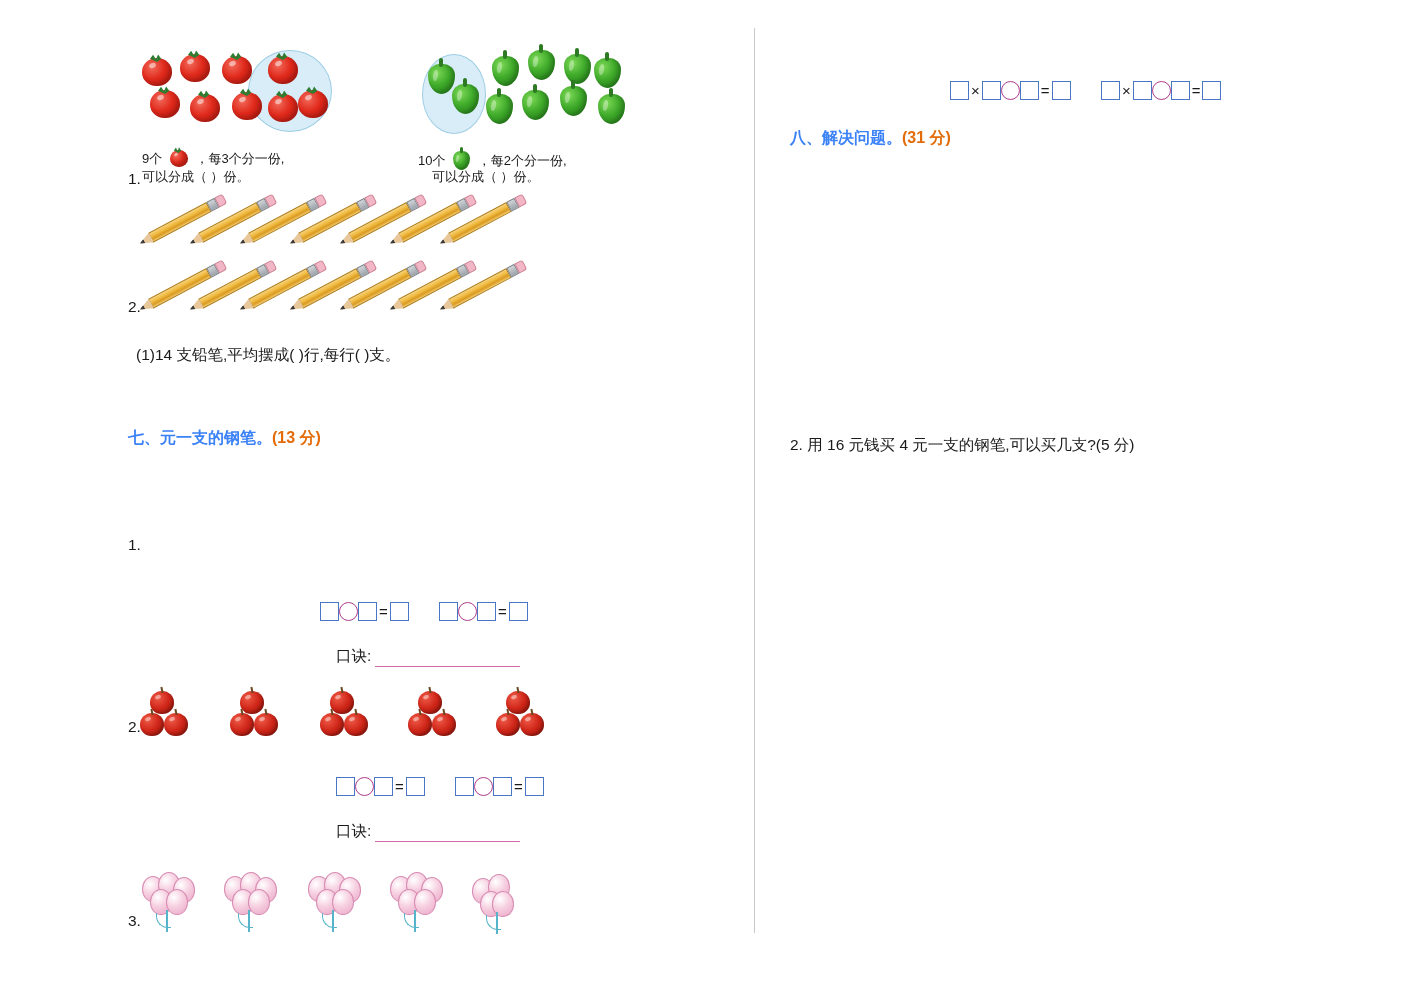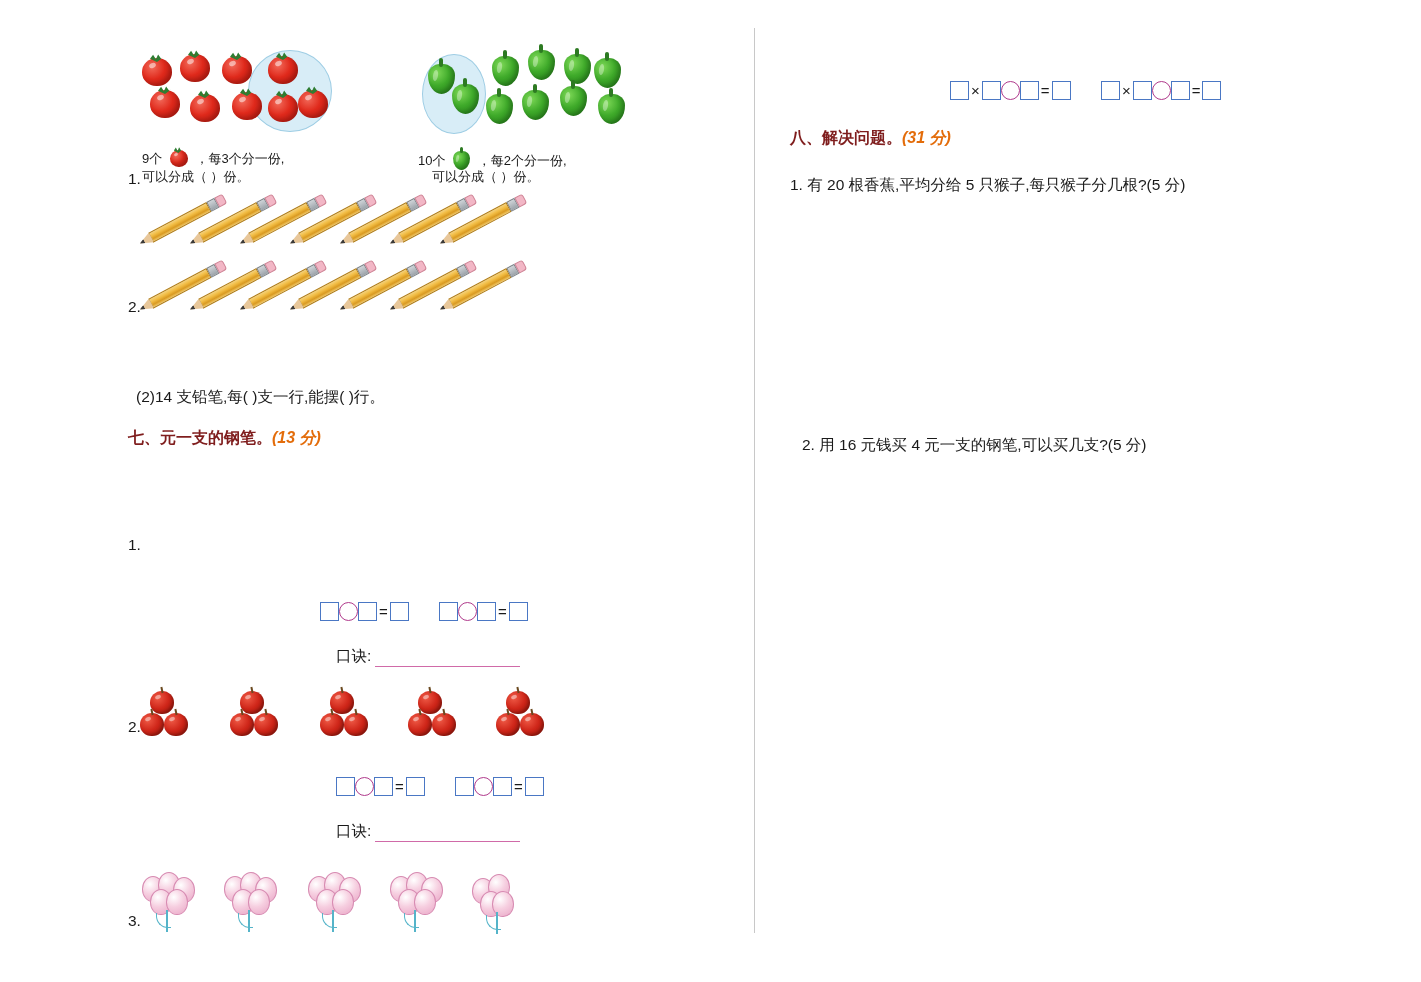--- a/index.html
+++ b/index.html
@@ -54,22 +54,22 @@
     font-size: 13px;
     line-height: 1.4;
     white-space: nowrap;
   }
   .sec-head {
     position: absolute;
     font-size: 16px;
     font-weight: bold;
     white-space: nowrap;
   }
-  .sec-head .ttl { color: #7f1d1d; }
-  .sec-head .pts { color: #e36c0a; font-style: italic; }
+  .sec-head .ttl { color: #3b82f6; }
+  .sec-head .pts { color: #e36c0a; }
   .num-label {
     position: absolute;
     font-size: 15.5px;
   }
 
   
   .bx {
     display: inline-block;
     width: 19px;
     height: 19px;
@@ -443,21 +443,21 @@
       <div class="pencil" style="left:312px; top:98px; transform: rotate(-28deg);">
         <div class="body"></div>
           <div class="tip"></div>
           <div class="lead"></div>
           <div class="ferrule"></div>
           <div class="eraser"></div>
       </div>
     </div>
 
     <div class="num-label" style="left:0px; top:270px;">2.</div>
-    <div class="txt" style="left:8px; top:357px;">(2)14 支铅笔,每(      )支一行,能摆(      )行。</div>
+    <div class="txt" style="left:8px; top:315px;">(1)14 支铅笔,平均摆成(      )行,每行(      )支。</div>
 
     <div class="sec-head" style="left:0px; top:400px;">
       <span class="ttl">七、元一支的钢笔。</span><span class="pts">(13 分)</span>
     </div>
 
     <div class="art" style="left:0px; top:430px; width:340px; height:110px;">
       <div class="pine" style="left:20px; top:16px;"></div>
       <div class="pine" style="left:56px; top:16px;"></div>
       <div class="pine" style="left:20px; top:58px;"></div>
       <div class="pine" style="left:56px; top:58px;"></div>
@@ -572,19 +572,18 @@
     <div class="eqrow" style="left:160px; top:52px;">
       <span class="bx"></span><span class="op">×</span><span class="bx"></span><span class="cir"></span><span class="bx"></span><span class="op">=</span><span class="bx"></span>
       <span class="gap"></span>
       <span class="bx"></span><span class="op">×</span><span class="bx"></span><span class="cir"></span><span class="bx"></span><span class="op">=</span><span class="bx"></span>
     </div>
 
     <div class="sec-head" style="left:0px; top:100px;">
       <span class="ttl">八、解决问题。</span><span class="pts">(31 分)</span>
     </div>
 
-    <div class="txt" style="left:0px; top:145px;">1.  有 20 根香蕉,平均分给 5 只猴子,每只猴子分几根?(5 分)</div>
-
-    <div class="txt" style="left:12px; top:405px;">2.  用 16 元钱买 4 元一支的钢笔,可以买几支?(5 分)</div>
+
+    <div class="txt" style="left:0px; top:405px;">2.  用 16 元钱买 4 元一支的钢笔,可以买几支?(5 分)</div>
 
   </div>
 
 </div>
 
 </body></html>

